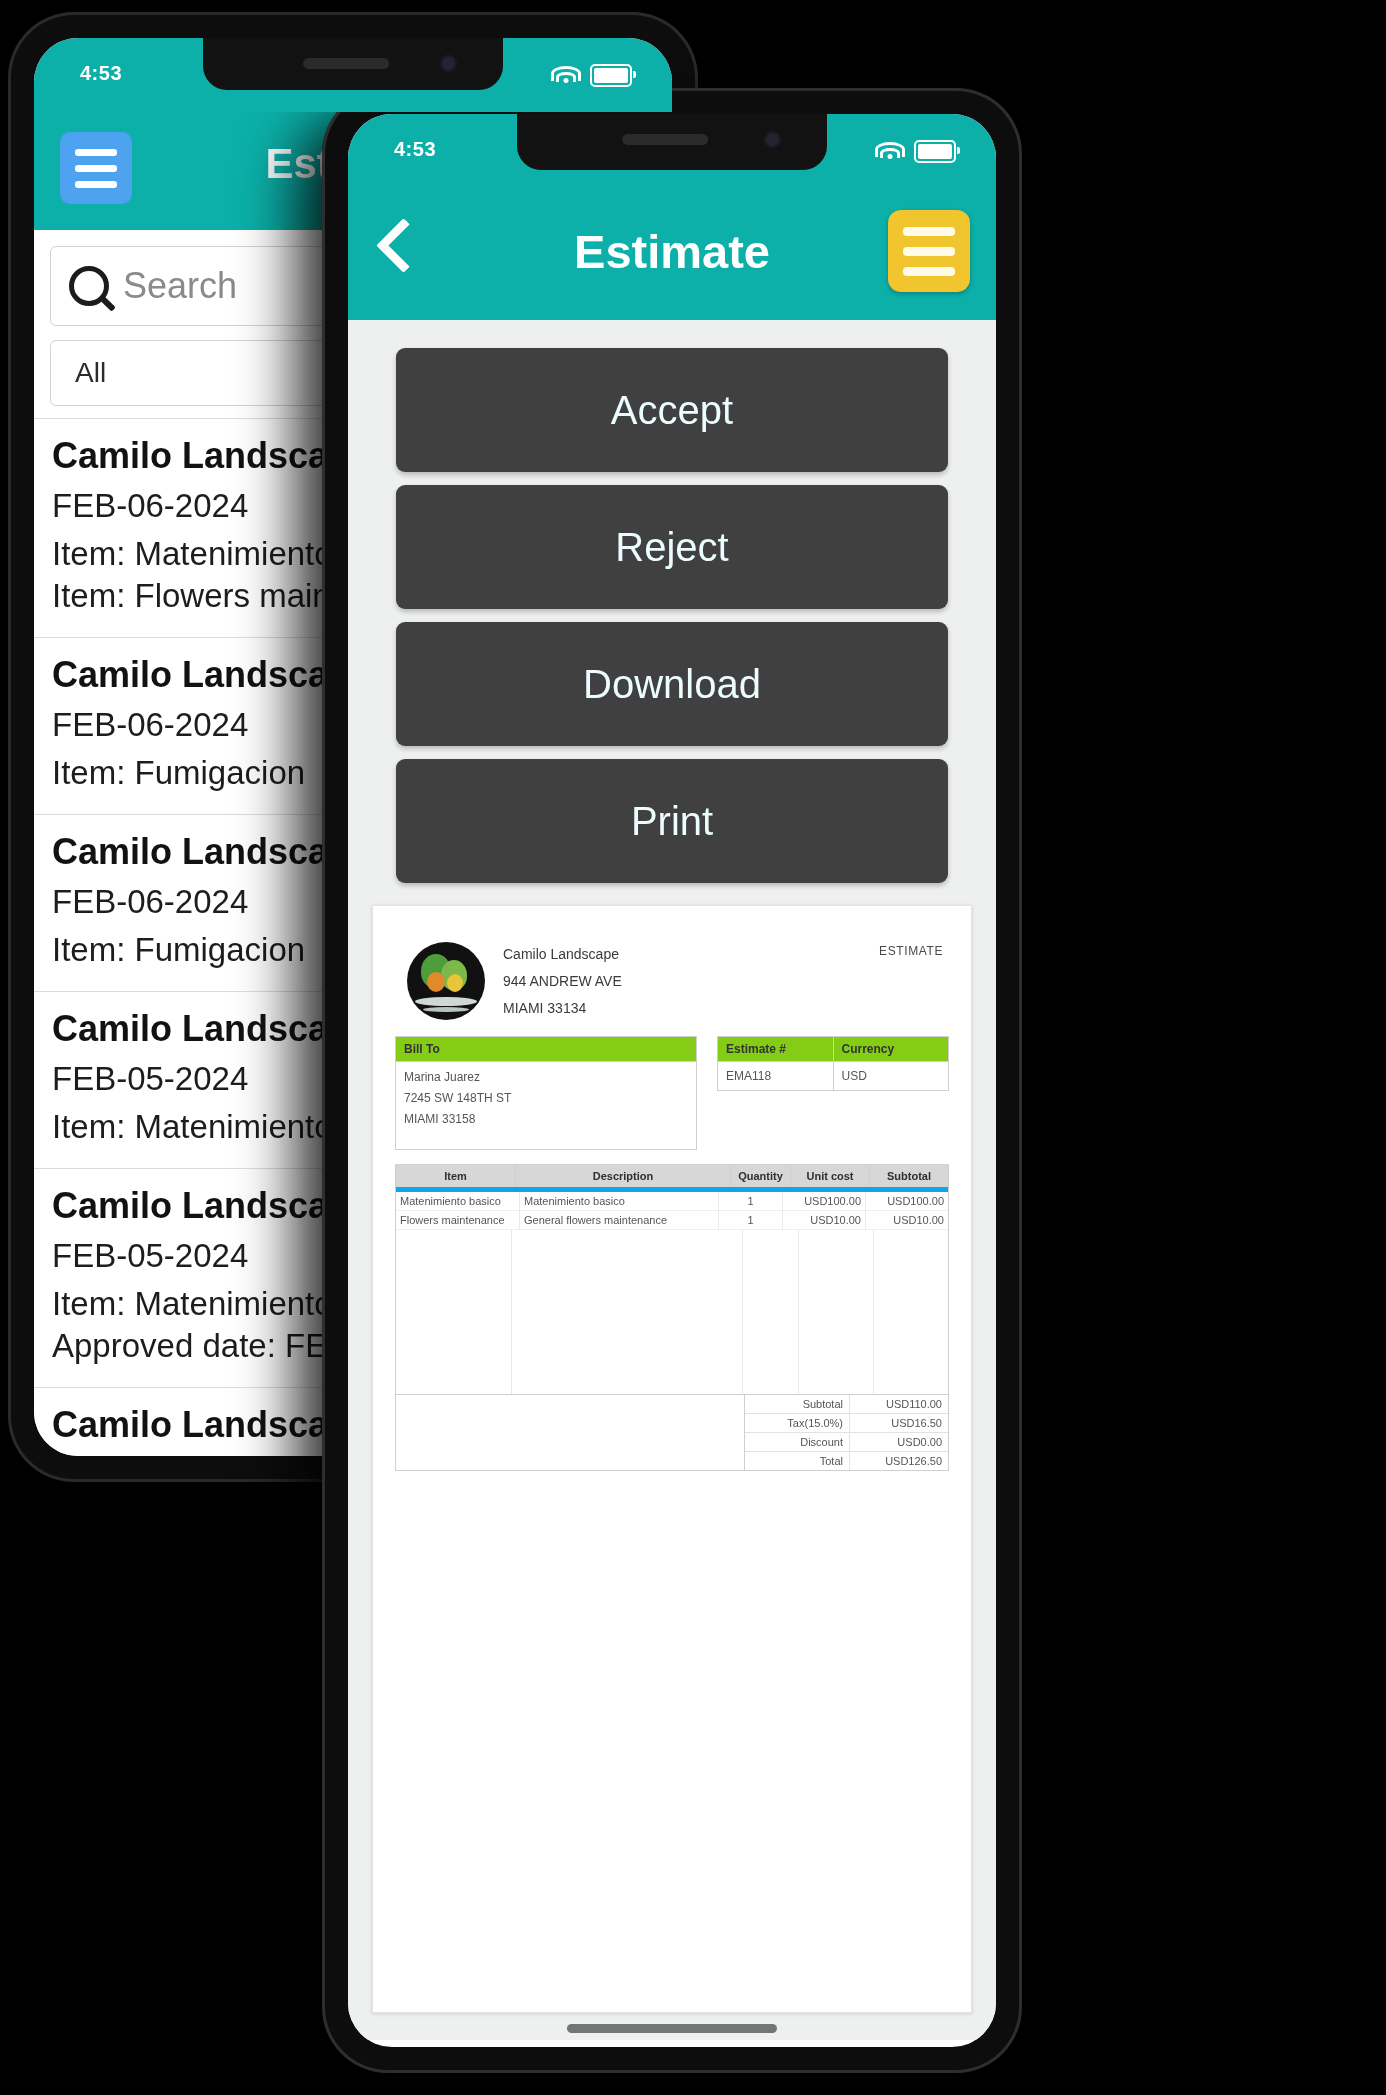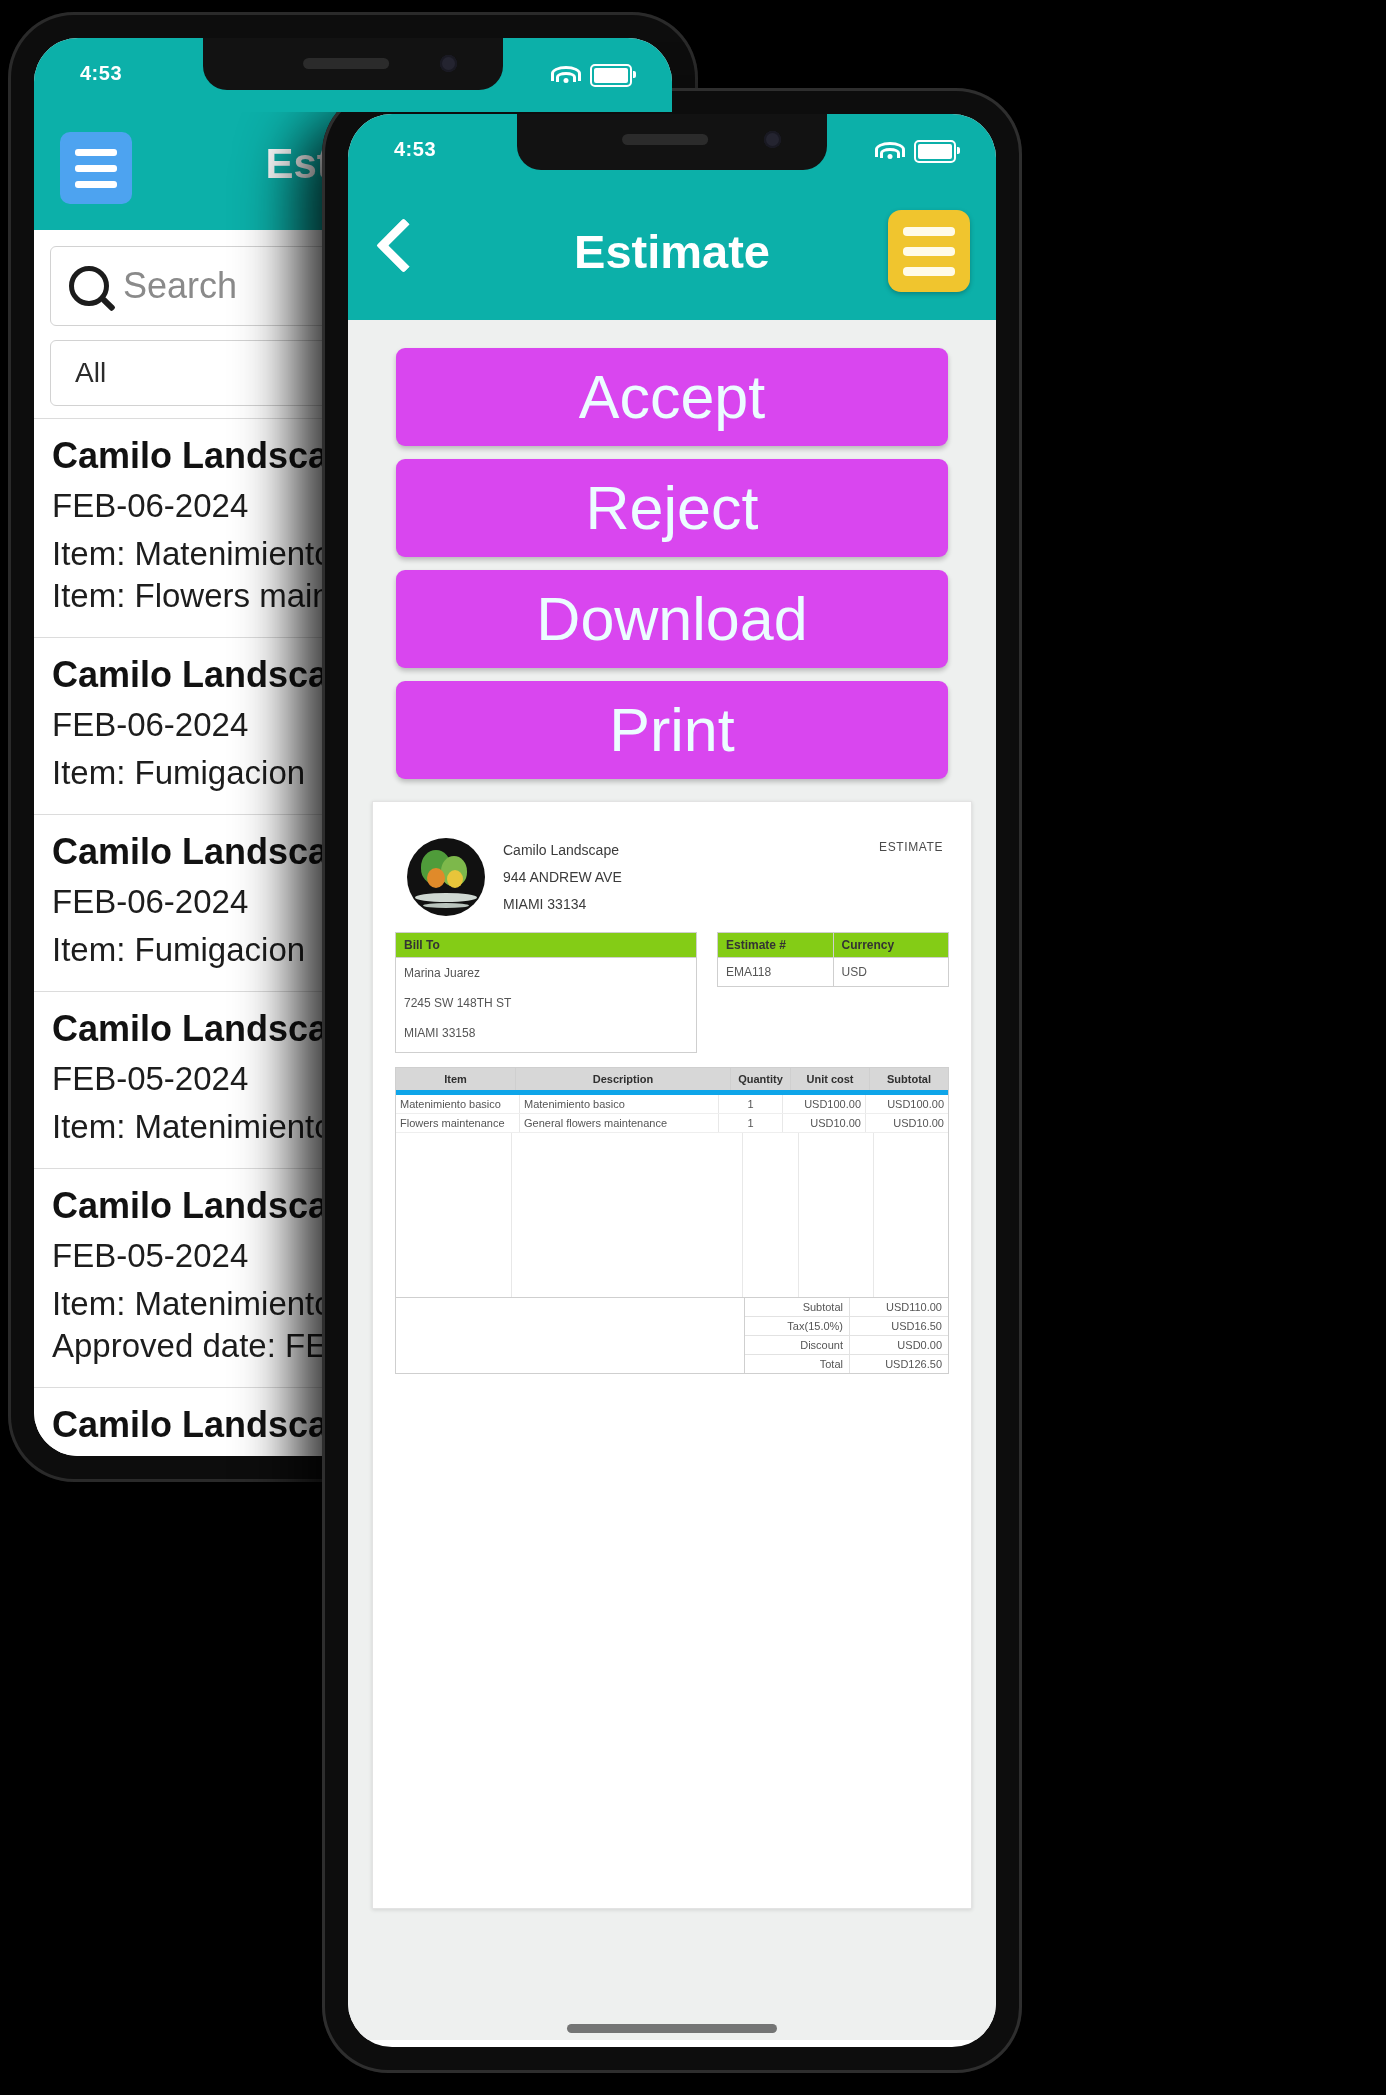--- a/index.html
+++ b/index.html
@@ -85,43 +85,43 @@
         border-radius:3px;}
   .navtitle-front{position:absolute;left:0;right:0;top:36px;text-align:center;color:#fff;
                   font-size:47px;font-weight:700;}
   .burger-yellow{position:absolute;right:26px;top:22px;width:82px;height:82px;border-radius:13px;
                  background:#f0c52e;display:flex;flex-direction:column;justify-content:center;
                  align-items:center;gap:11px;box-shadow:0 2px 5px rgba(0,0,0,.25);}
   .burger-yellow i{display:block;width:52px;height:9px;background:#fffbe8;border-radius:4px;}
 
   .frontbody{background:#eef0ef;height:1720px;overflow:hidden;position:relative;}
   .btncol{padding:28px 48px 0 48px;}
-  .actbtn{height:98px;background:#d946ef;border-radius:9px;margin-bottom:13px;
+  .actbtn{height:124px;background:#404040;border-radius:9px;margin-bottom:13px;
           display:flex;align-items:center;justify-content:center;color:#ecfdff;
-          font-size:61px;box-shadow:0 3px 5px rgba(0,0,0,.22);}
+          font-size:40px;box-shadow:0 3px 5px rgba(0,0,0,.22);}
 
   
   .doc{margin:22px 24px 0 24px;background:#fff;border:1px solid #e3e3e3;
        box-shadow:0 1px 4px rgba(0,0,0,.12);padding:26px 22px 20px 22px;min-height:1060px;}
   .doc-head{display:flex;align-items:flex-start;gap:18px;position:relative;padding:10px 4px 16px 12px;}
   .logo{width:78px;height:78px;border-radius:50%;background:#111;position:relative;overflow:hidden;flex:none;}
   .logo .t1{position:absolute;left:14px;top:12px;width:30px;height:34px;border-radius:50% 50% 45% 45%;background:#4f9c3a;}
   .logo .t2{position:absolute;left:34px;top:18px;width:26px;height:30px;border-radius:50% 50% 45% 45%;background:#7db84b;}
   .logo .t3{position:absolute;left:20px;top:30px;width:18px;height:20px;border-radius:50%;background:#e08a2a;}
   .logo .t4{position:absolute;left:40px;top:32px;width:16px;height:18px;border-radius:50%;background:#e8c53a;}
   .logo .gnd{position:absolute;left:8px;bottom:14px;width:62px;height:9px;border-radius:50%;background:#cfd8d2;}
   .logo .gnd2{position:absolute;left:16px;bottom:8px;width:46px;height:5px;border-radius:50%;background:#b9c4bd;}
   .comp{display:flex;flex-direction:column;gap:11px;padding-top:4px;}
   .comp div{font-size:14px;color:#3b3b3b;}
   .doc-type{position:absolute;right:6px;top:12px;font-size:12px;color:#4a4a4a;letter-spacing:.6px;}
 
   .rowflex{display:flex;gap:12px;align-items:flex-start;}
   .box{border:1px solid #cfcfcf;}
   .box .bhd{background:#84cc16;border-bottom:1px solid #cfcfcf;padding:5px 8px;font-size:12px;color:#333;font-weight:600;}
-  .box .bbody{padding:8px 8px 12px 8px;display:flex;flex-direction:column;gap:16px;}
+  .box .bbody{padding:8px 8px 12px 8px;display:flex;flex-direction:column;gap:7px;}
   .box .bbody div{font-size:12px;color:#555;}
   .billto{width:300px;min-height:112px;}
   .rightcol{margin-left:auto;width:232px;display:flex;flex-direction:column;gap:10px;}
   .datebox .bbody{padding:7px 8px;}
   .twocol{display:flex;}
   .twocol .cell{flex:1;}
   .twocol .cell+.cell{border-left:1px solid #cfcfcf;}
 
   .items{margin-top:14px;border:1px solid #cfcfcf;}
   .ithead{display:flex;background:#d7d7d7;border-bottom:5px solid #0ea5e9;}

